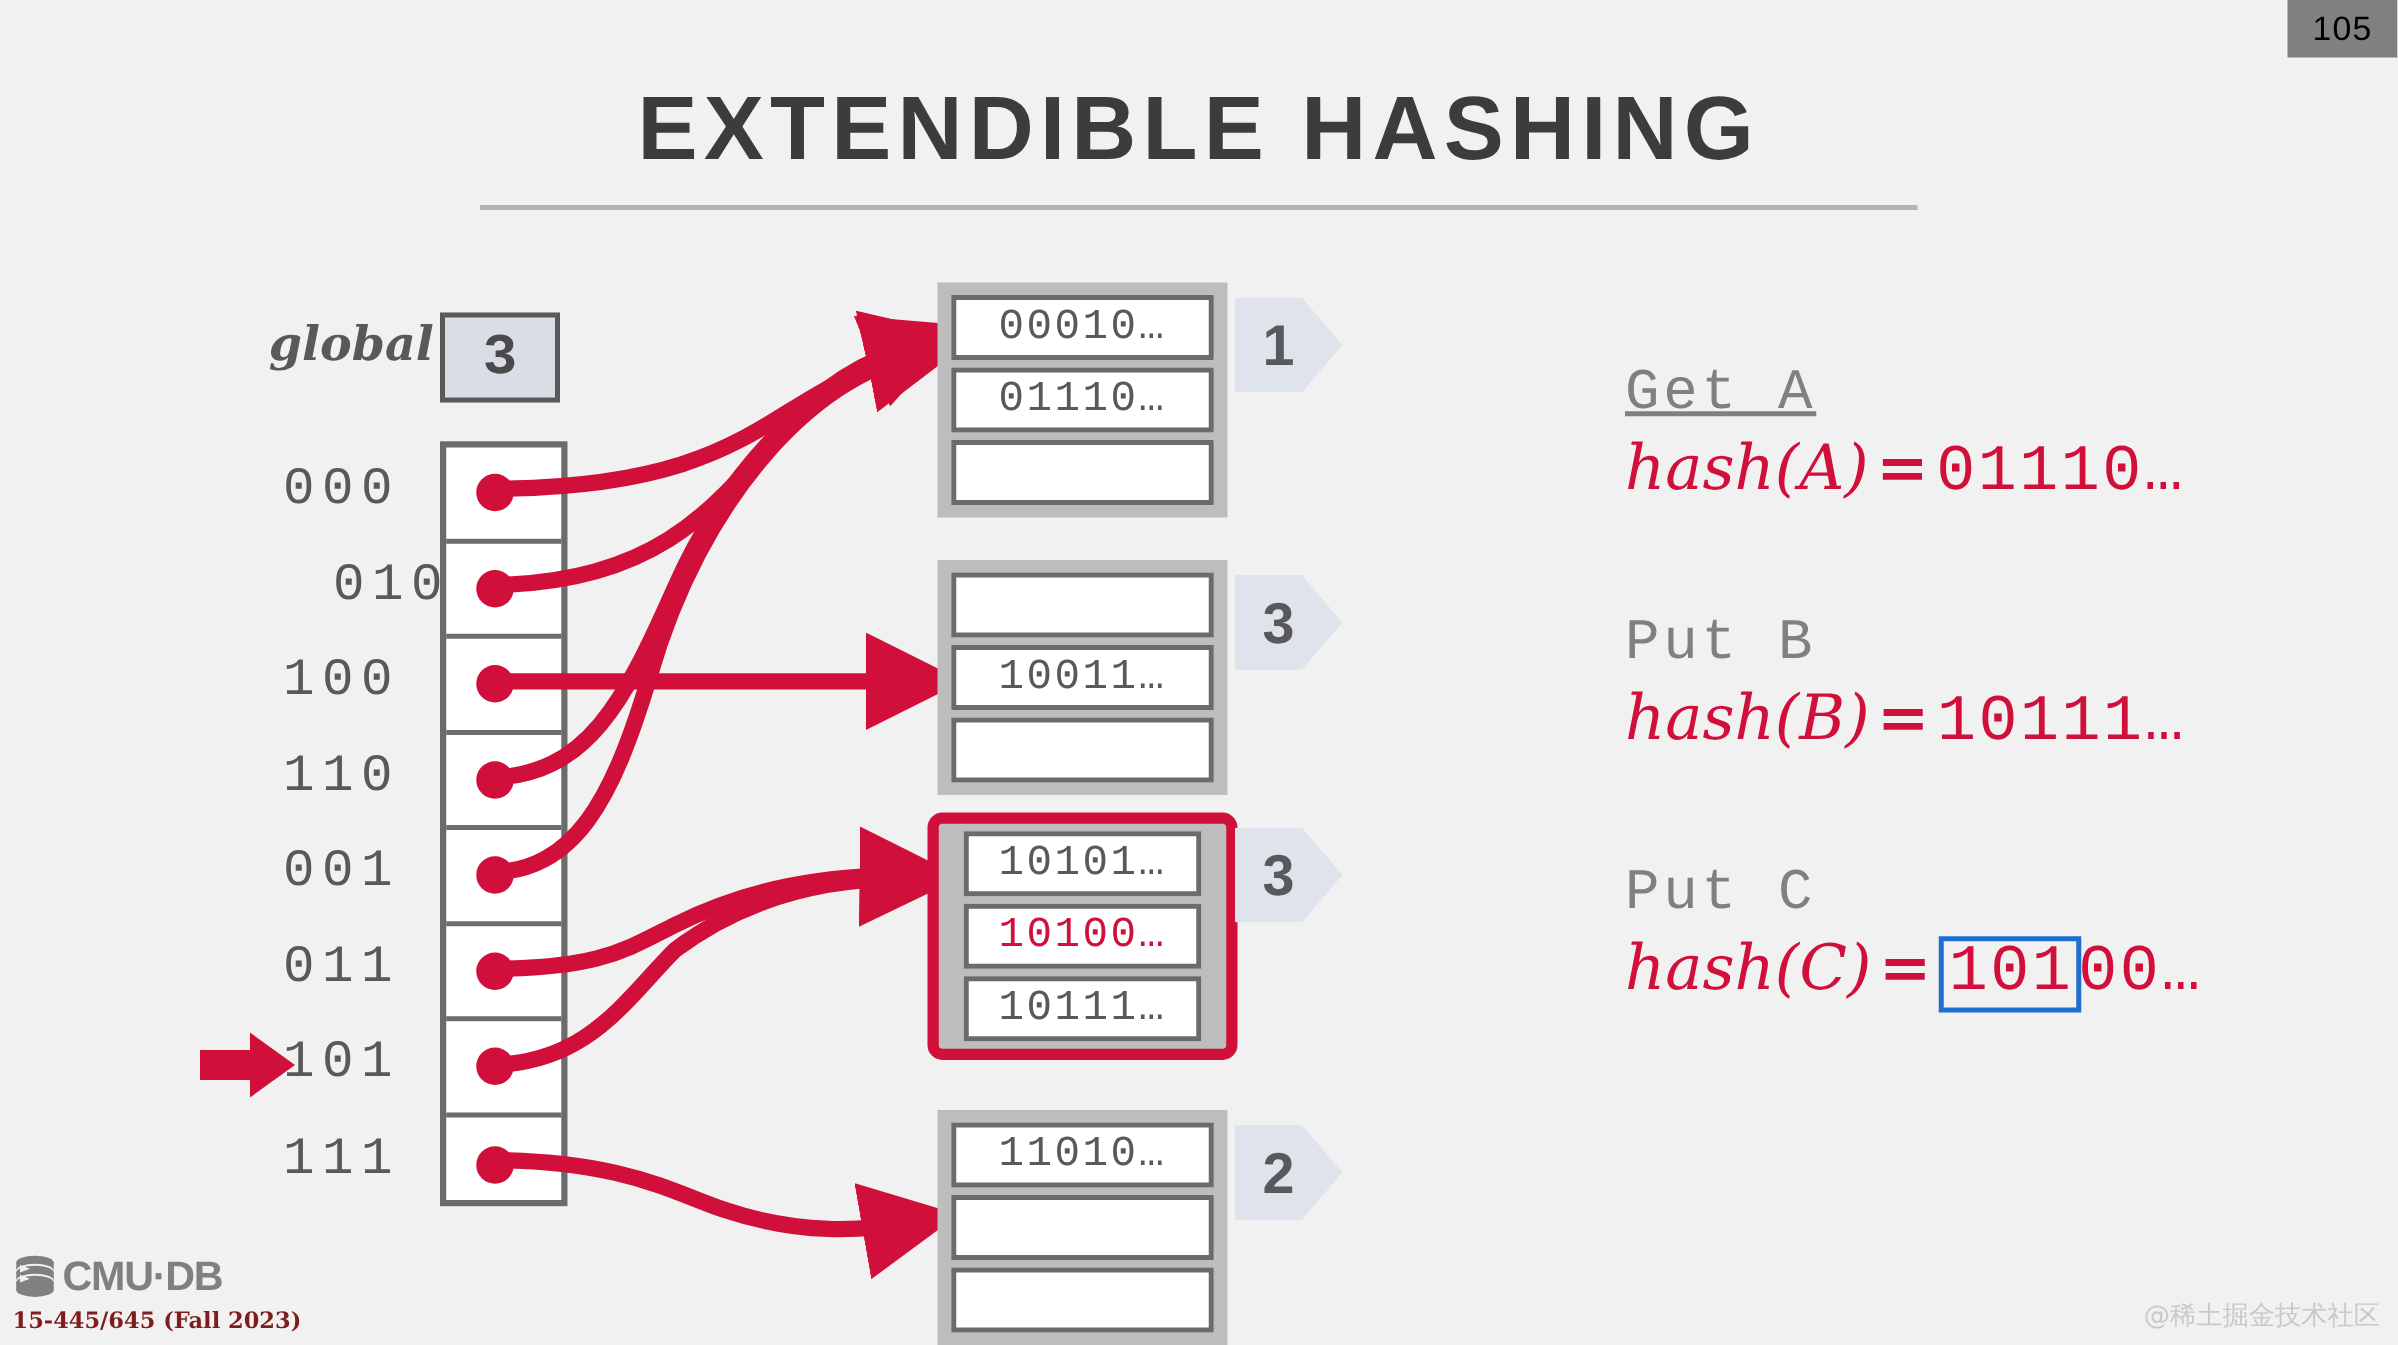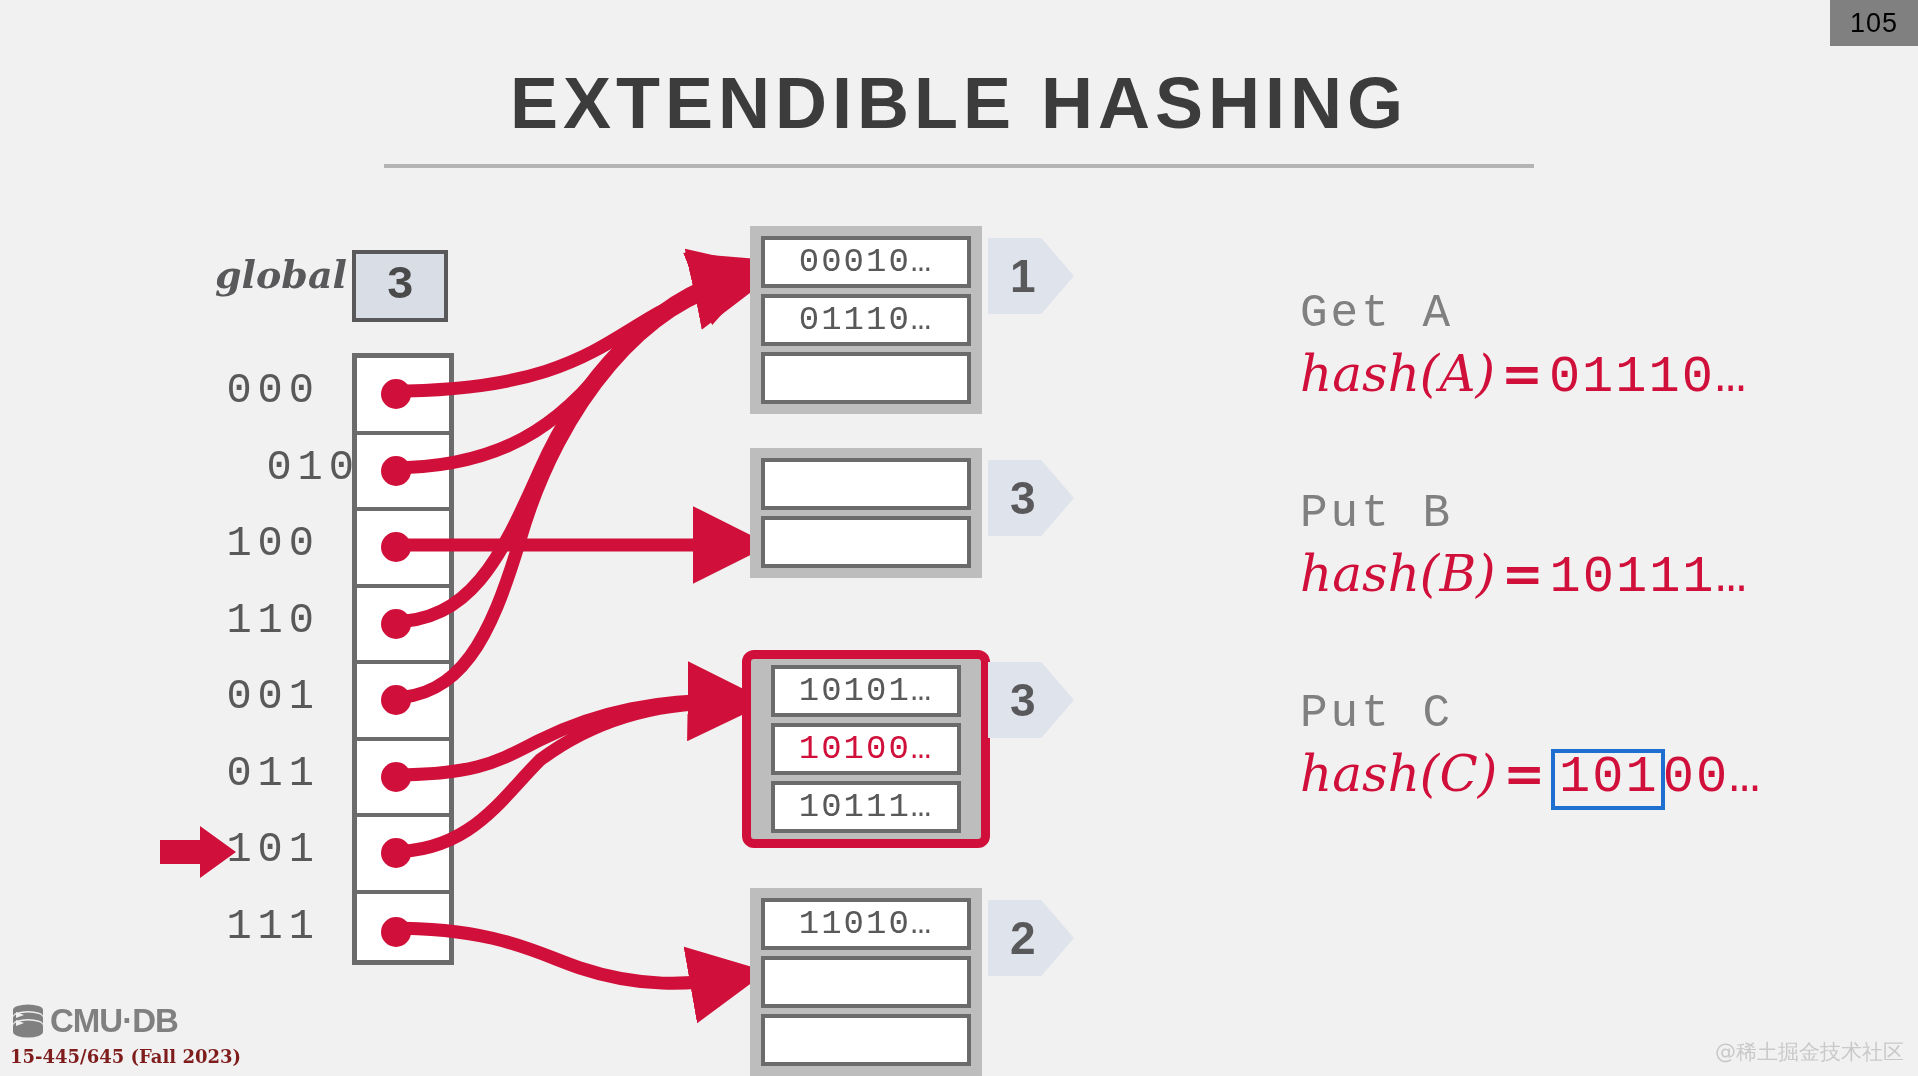--- a/index.html
+++ b/index.html
@@ -249,39 +249,40 @@
 
   <div id="buckets">
       <div class="bucket" style="top: 226px;">
         <div class="slot">00010…</div>
         <div class="slot">01110…</div>
         <div class="slot"></div>
       </div>
       <div class="chev" style="left: 988px; top: 238px;">1</div>
       <div class="bucket" style="top: 448px;">
         <div class="slot"></div>
+        <div class="slot">10011…</div>
         <div class="slot"></div>
       </div>
       <div class="chev" style="left: 988px; top: 460px;">3</div>
       <div class="bucket highlight" style="top: 650px;">
         <div class="slot">10101…</div>
         <div class="slot accent">10100…</div>
         <div class="slot">10111…</div>
       </div>
       <div class="chev" style="left: 988px; top: 662px;">3</div>
       <div class="bucket" style="top: 888px;">
         <div class="slot">11010…</div>
         <div class="slot"></div>
         <div class="slot"></div>
       </div>
       <div class="chev" style="left: 988px; top: 900px;">2</div>
     </div>
 
   <div id="ops">
-      <div class="op" style="top: 288px;">Get A</div>
+      <div class="op" style="top: 288px; text-decoration: underline;">Get A</div>
       <div class="hashline" style="top: 344px;"><span class="fn">hash(A)</span><span class="eq">=</span><span class="val">01110…</span></div>
       <div class="op" style="top: 488px;">Put B</div>
       <div class="hashline" style="top: 544px;"><span class="fn">hash(B)</span><span class="eq">=</span><span class="val">10111…</span></div>
       <div class="op" style="top: 688px;">Put C</div>
       <div class="hashline" style="top: 744px;"><span class="fn">hash(C)</span><span class="eq">=</span><span class="val boxed">101</span><span class="val">00…</span></div>
     </div>
 
   <div class="logo">
     <svg width="36" height="34" viewBox="0 0 36 34">
       <ellipse cx="18" cy="6" rx="15" ry="5.5" fill="#808080"></ellipse>

